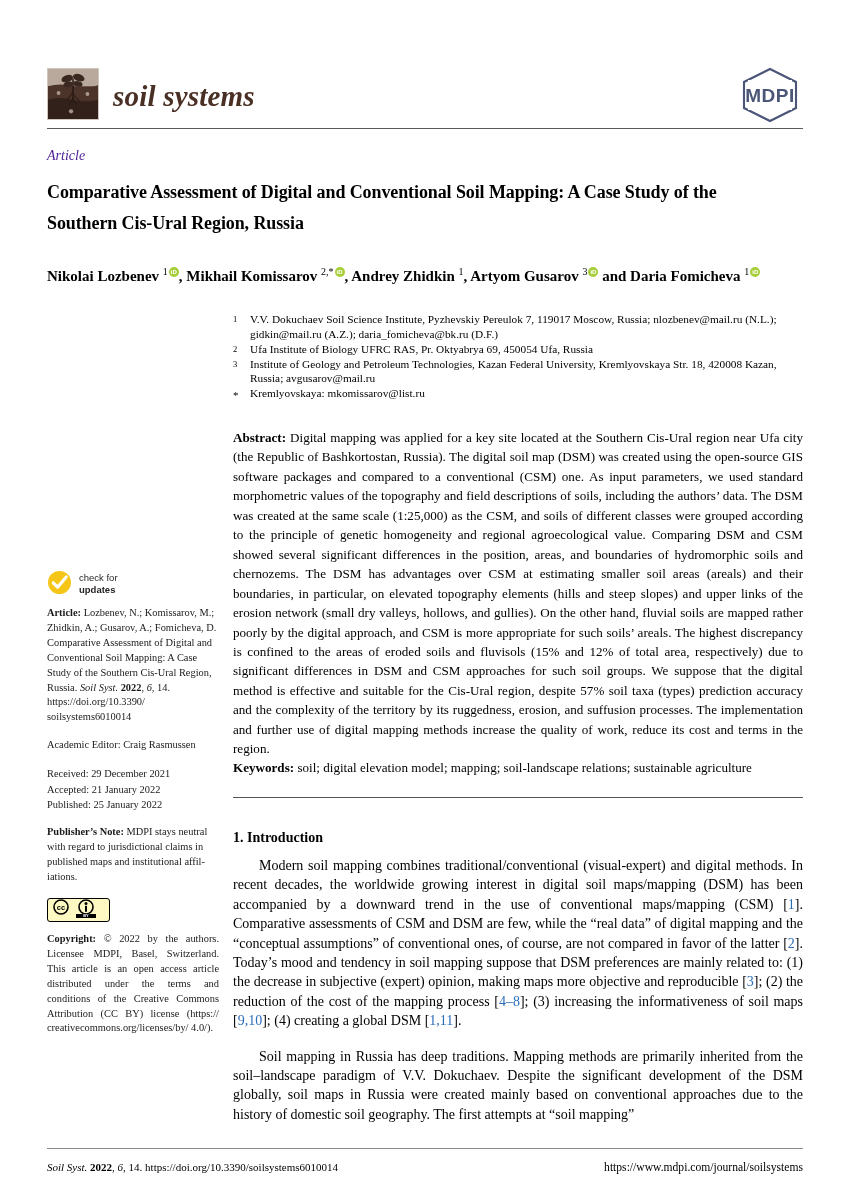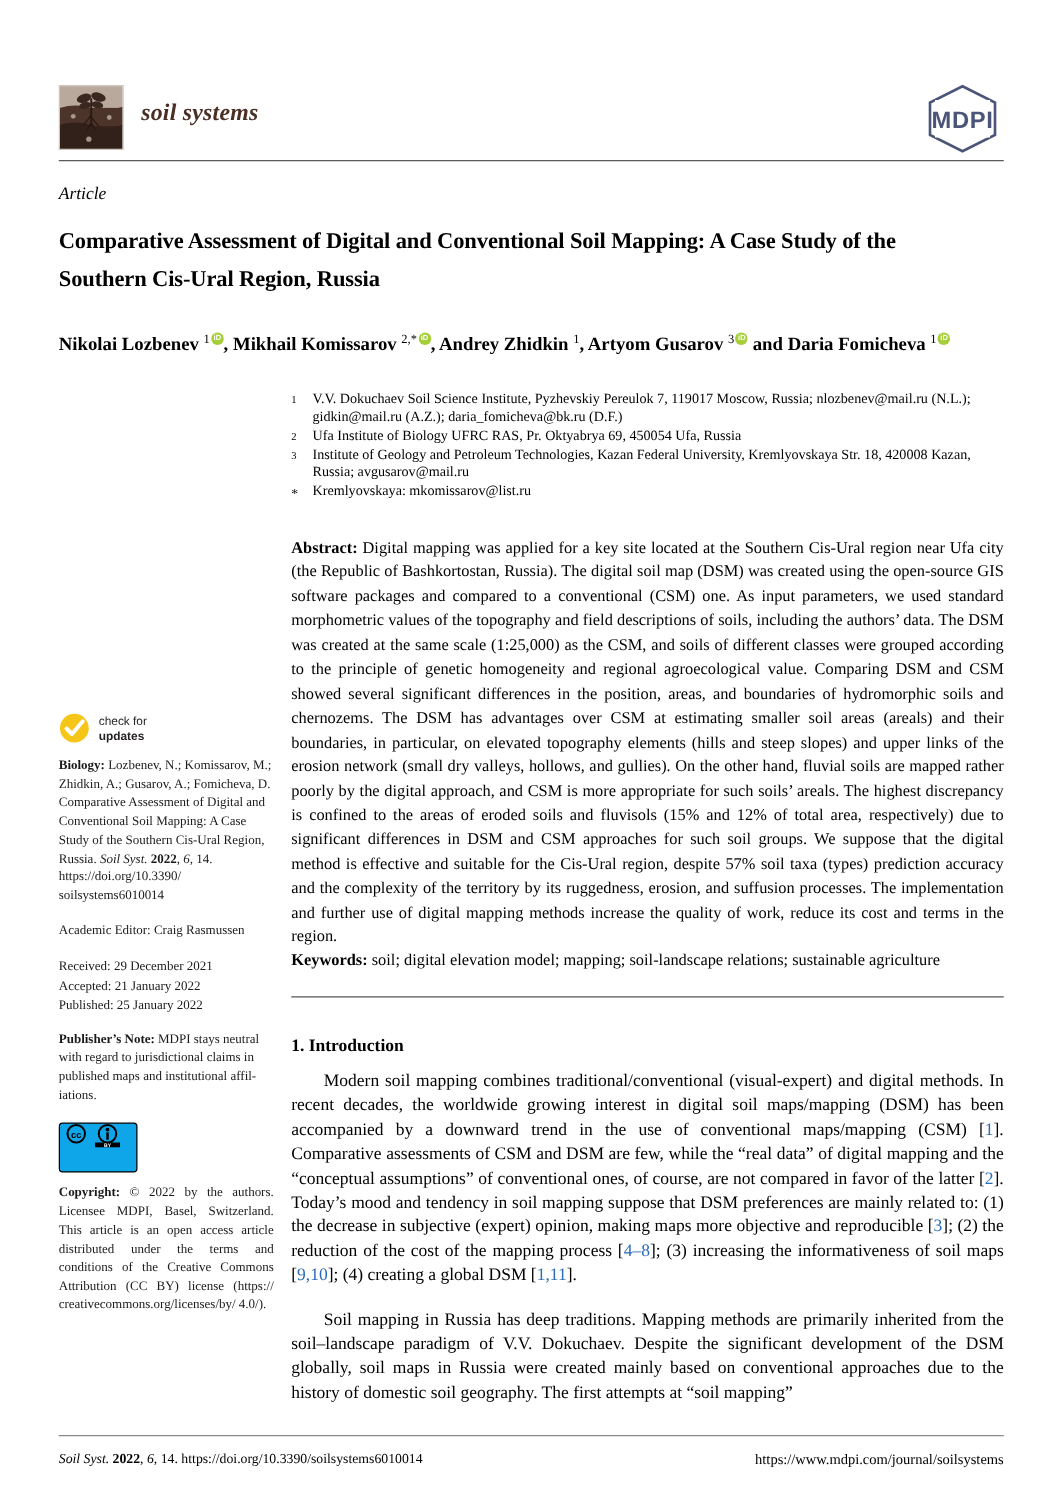--- a/index.html
+++ b/index.html
@@ -27,37 +27,37 @@
     width: 52px; height: 52px;
     border: 1px solid #cfc6bc;
     background: linear-gradient(#b9a99c 0%, #b9a99c 34%, #4c342a 34%, #4c342a 62%, #3a251d 62%, #3a251d 100%);
     overflow: hidden;
   }
   .logo-mark svg { display:block; width:100%; height:100%; }
   .journal-name {
     position: absolute; left: 66px; top: 14px;
     font-family: "Liberation Serif", serif;
     font-style: italic; font-weight: bold;
-    font-size: 19px; color: #4a2f25; letter-spacing: .2px;
+    font-size: 29px; color: #4a2f25; letter-spacing: .2px;
   }
   .mdpi-logo {
     position: absolute; right: 0; top: 0;
     width: 66px; height: 58px;
   }
   .mdpi-logo svg { display:block; }
   .header-rule {
     position: absolute; left: 47px; top: 128px;
     width: 756px; height: 0;
     border-top: 1px solid #5a5a5a;
   }
 
   
   .art-type {
     position: absolute; left: 47px; top: 148px;
-    font-size: 14px; font-style: italic; color: #000000;
+    font-size: 14px; font-style: italic; color: #4c1d95;
   }
   .title {
     position: absolute; left: 47px; top: 165px;
     width: 740px;
     font-family: "Liberation Serif", serif;
     font-weight: bold; font-size: 18px; line-height: 31px;
     letter-spacing: -0.1px;
   }
   .authors {
     position: absolute; left: 47px; top: 262px;
@@ -140,22 +140,22 @@
   .cfu-text {
     font-family: "Liberation Sans", sans-serif;
     font-size: 9.5px; line-height: 11.5px; color: #231f20;
   }
   .cfu-text .l2 { font-weight: bold; }
   .side-block { margin-bottom: 13px; }
   .side-block b { font-weight: bold; }
   .side-block i { font-style: italic; }
   .dates div { line-height: 15.4px; }
   .cc-badge {
-    width: 63px; height: 40px;
-    background: #0ea5e9;
+    width: 63px; height: 24px;
+    background: #fef9c3;
     border: 1.6px solid #000;
     border-radius: 3px;
     position: relative;
     margin-bottom: 10px;
   }
   .cc-badge svg { display:block; }
   .copyright { text-align: justify; }
 
   
   .footer-rule {
@@ -260,21 +260,21 @@
           <circle cx="12.5" cy="12.5" r="11.5" fill="#f5c518"></circle>
           <path d="M6.2 12.8 L10.6 17.2 L19.2 7.0" stroke="#ffffff" stroke-width="3.2" fill="none" stroke-linecap="round" stroke-linejoin="round"></path>
         </svg>
       </div>
       <div class="cfu-text">
         <div class="l1">check for</div>
         <div class="l2">updates</div>
       </div>
     </div>
 
-    <div class="side-block"><b>Biology:</b> Lozbenev, N.; Komissarov, M.; Zhidkin, A.; Gusarov, A.; Fomicheva, D. Comparative Assessment of Digital and Conventional Soil Mapping: A Case Study of the Southern Cis-Ural Region, Russia. <i>Soil Syst.</i> <b>2022</b>, <i>6</i>, 14. https://doi.org/10.3390/ soilsystems6010014</div>
+    <div class="side-block"><b>Article:</b> Lozbenev, N.; Komissarov, M.; Zhidkin, A.; Gusarov, A.; Fomicheva, D. Comparative Assessment of Digital and Conventional Soil Mapping: A Case Study of the Southern Cis-Ural Region, Russia. <i>Soil Syst.</i> <b>2022</b>, <i>6</i>, 14. https://doi.org/10.3390/ soilsystems6010014</div>
 
     <div class="side-block">Academic Editor: Craig Rasmussen</div>
 
     <div class="side-block dates">
       <div>Received: 29 December 2021</div>
       <div>Accepted: 21 January 2022</div>
       <div>Published: 25 January 2022</div>
     </div>
 
     <div class="side-block"><b>Publisher’s Note:</b> MDPI stays neutral with regard to jurisdictional claims in published maps and institutional affil-iations.</div>

